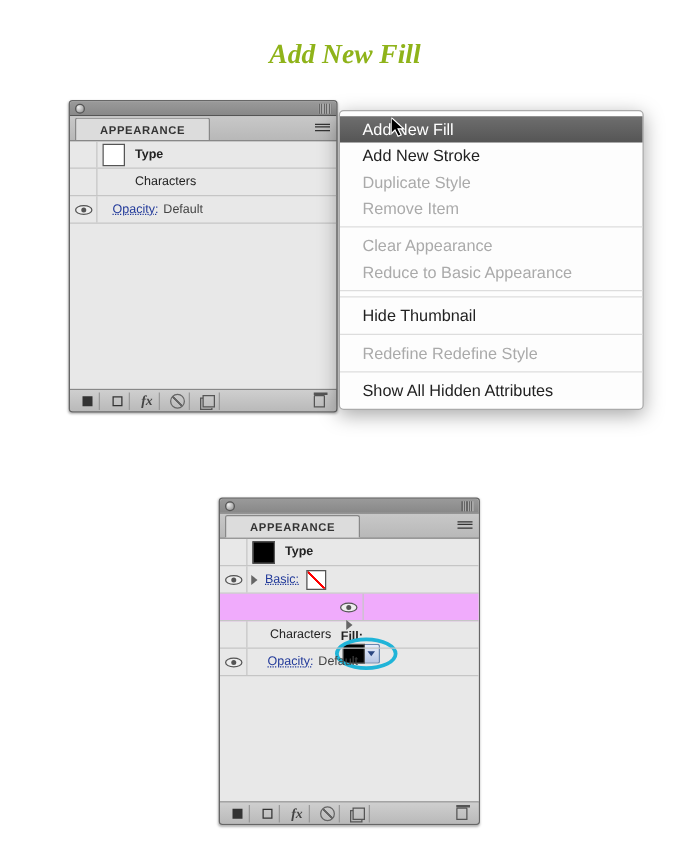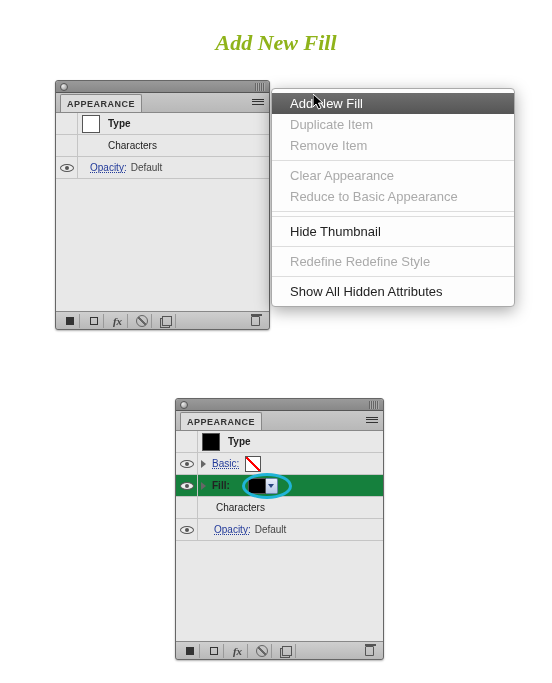--- a/index.html
+++ b/index.html
@@ -62,21 +62,21 @@
   .tab {
     height: 18px;
     line-height: 18px;
     font-size: 9px;
     letter-spacing: 0.5px;
     font-weight: bold;
     color: #333;
     background: #dcdcdc;
     border: 1px solid #888;
     border-bottom: none;
-    padding: 0 6px;
+    padding: 0 19px;
     border-radius: 2px 2px 0 0;
   }
   .tab-menu {
     position: absolute; right: 4px; top: 3px;
     width: 14px; height: 12px;
     display: flex; flex-direction: column; justify-content: space-around;
     padding: 2px 1px;
     cursor: pointer;
   }
   .tab-menu div { height: 1px; background: #333; }
@@ -116,21 +116,21 @@
   .swatch {
     width: 18px; height: 18px; border: 1px solid #555; background:#fff;
   }
   .swatch.black { background:#000; }
   .swatch.none {
     background: linear-gradient(to top right,#fff 0 46%,red 46% 54%,#fff 54% 100%);
   }
   .label { padding-left: 4px; }
   .label.link { color: #223a9a; text-decoration: underline dotted; }
   .bold { font-weight: bold; }
-  .row.selected { background: #15803d; }
+  .row.selected { background: #f0abfc; flex-direction: column; }
 
   .disclosure {
     width:10px; flex-shrink:0;
     display:flex; align-items:center; justify-content:center;
   }
   .tri-right {
     width:0;height:0;border-top:4px solid transparent;border-bottom:4px solid transparent;
     border-left:5px solid #666;
   }
 
@@ -278,21 +278,22 @@
         <div class="dup"></div>
       </div>
     <div class="foot-btn">
         <div class="trash"></div>
       </div>
   </div>
 </div>
 
 <div class="flyout" id="flyout">
     <div class="menu-item highlight">Add New Fill</div>
-    <div class="menu-item disabled">Duplicate Item</div>
+    <div class="menu-item">Add New Stroke</div>
+    <div class="menu-item disabled">Duplicate Style</div>
     <div class="menu-item disabled">Remove Item</div>
     <div class="menu-sep"></div>
     <div class="menu-item disabled">Clear Appearance</div>
     <div class="menu-item disabled">Reduce to Basic Appearance</div>
     <div class="menu-sep"></div>
     <div class="menu-sep"></div>
     <div class="menu-item">Hide Thumbnail</div>
     <div class="menu-sep"></div>
     <div class="menu-item disabled">Redefine Redefine Style</div>
     <div class="menu-sep"></div>

